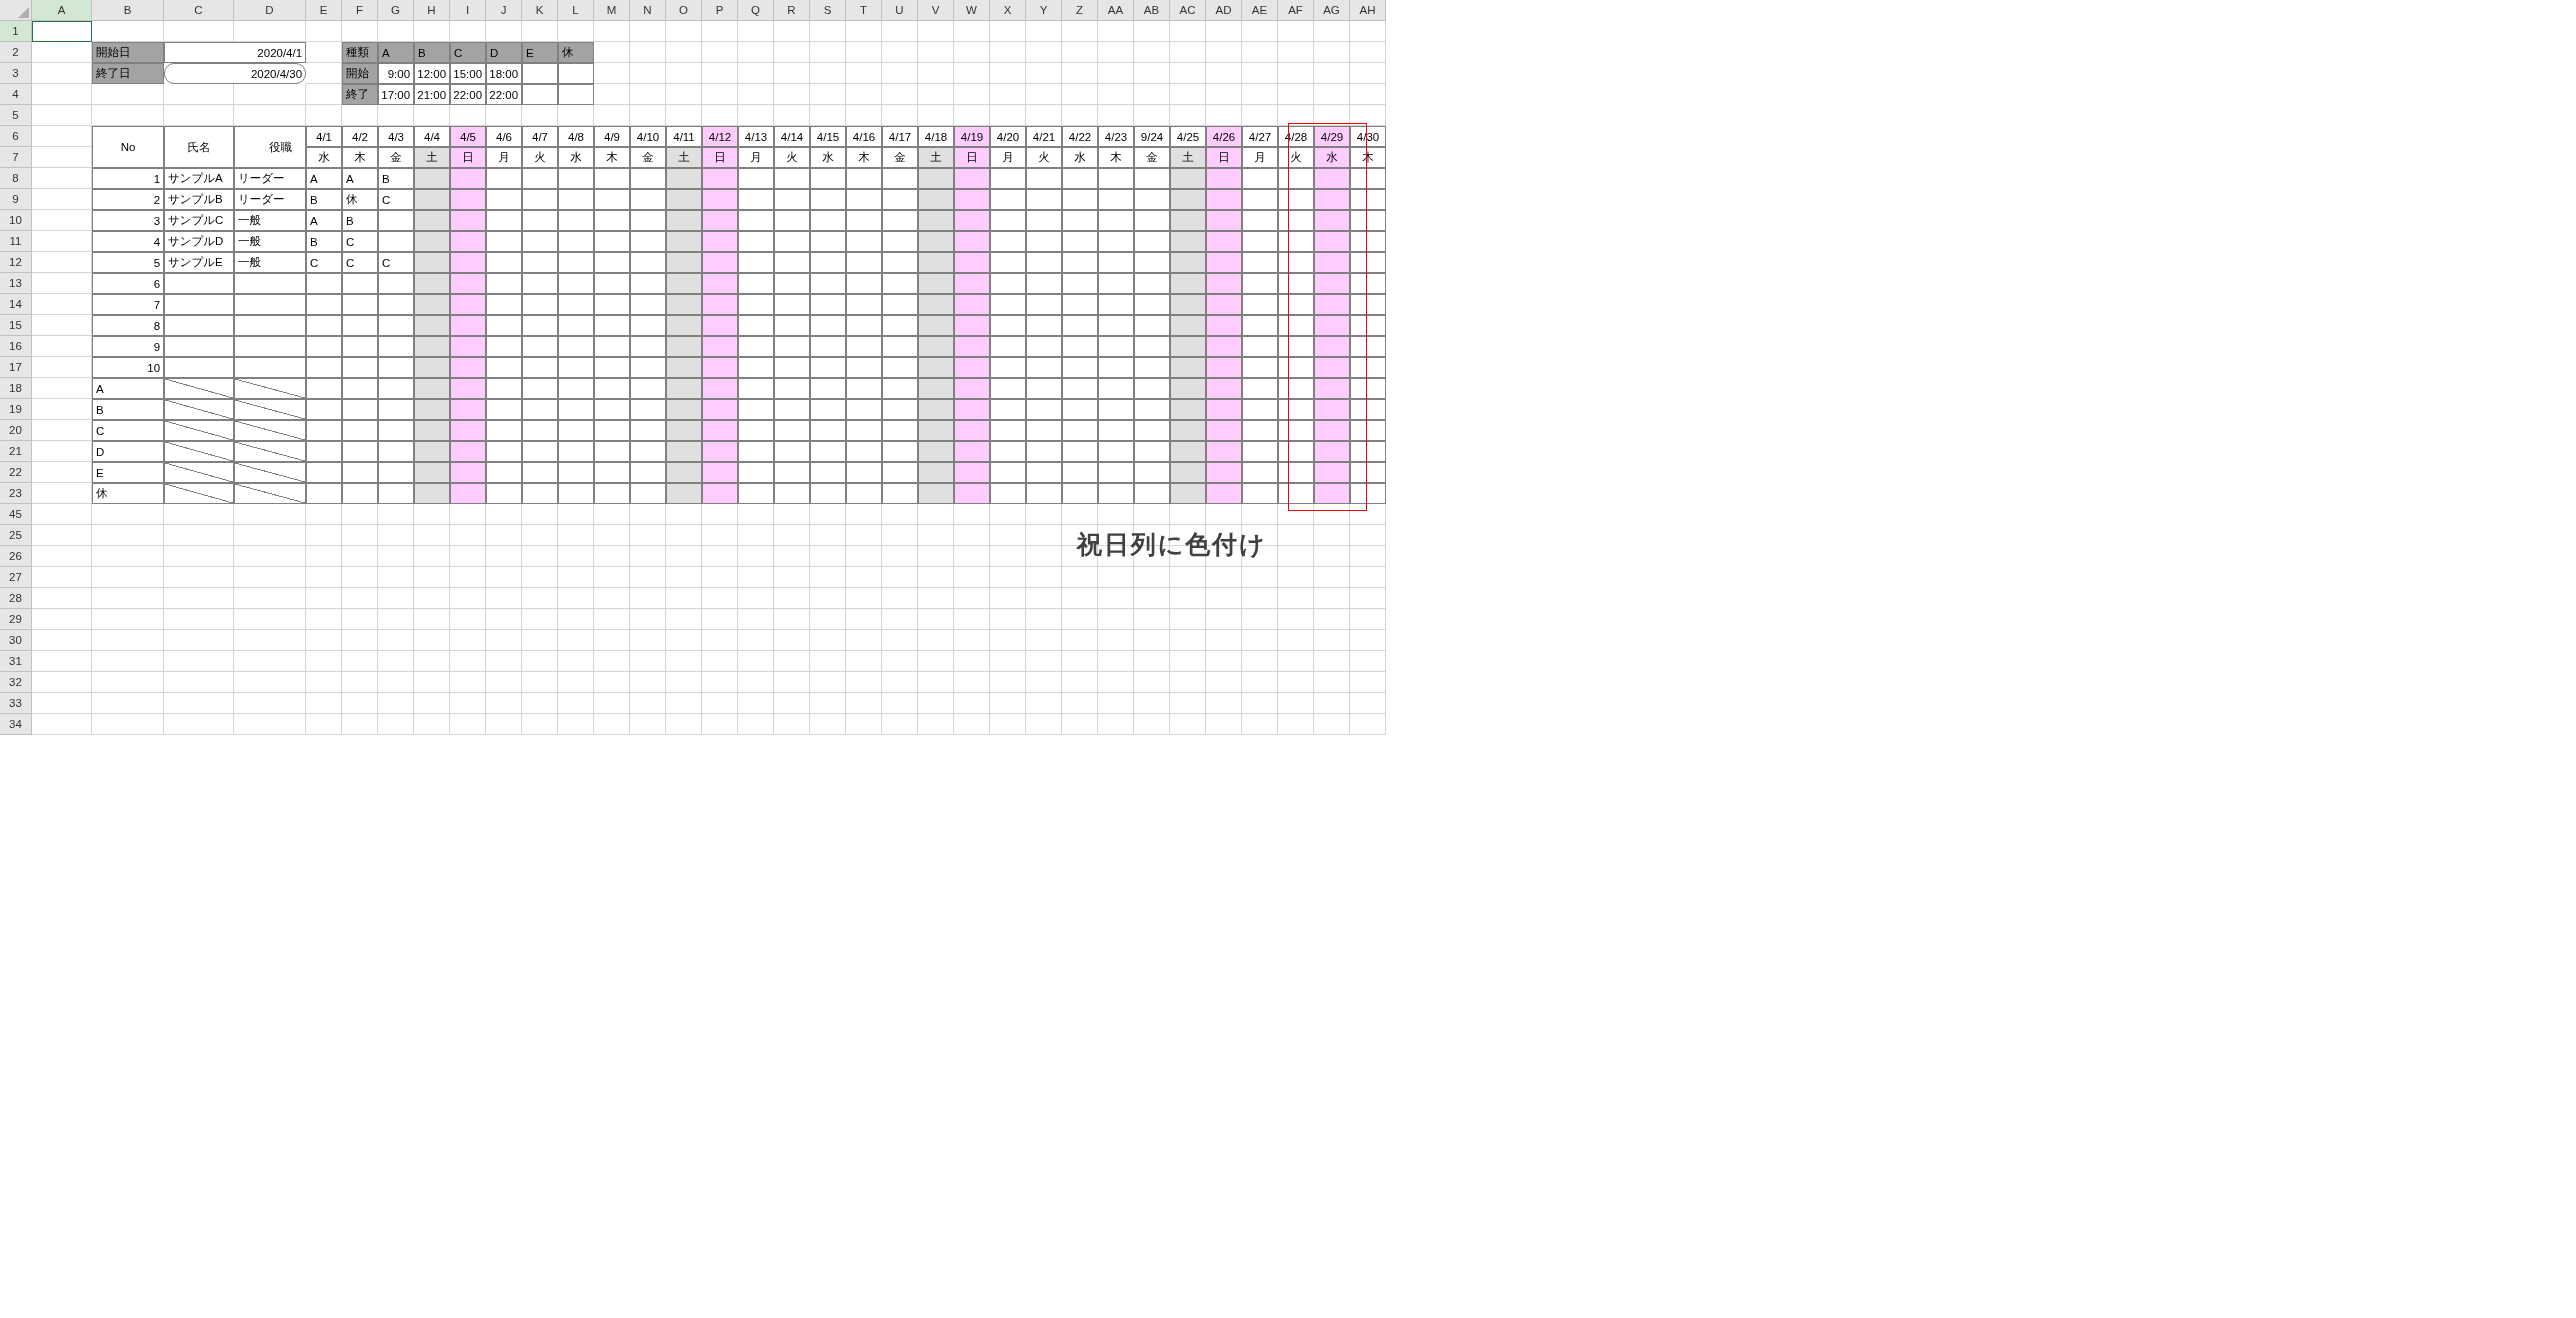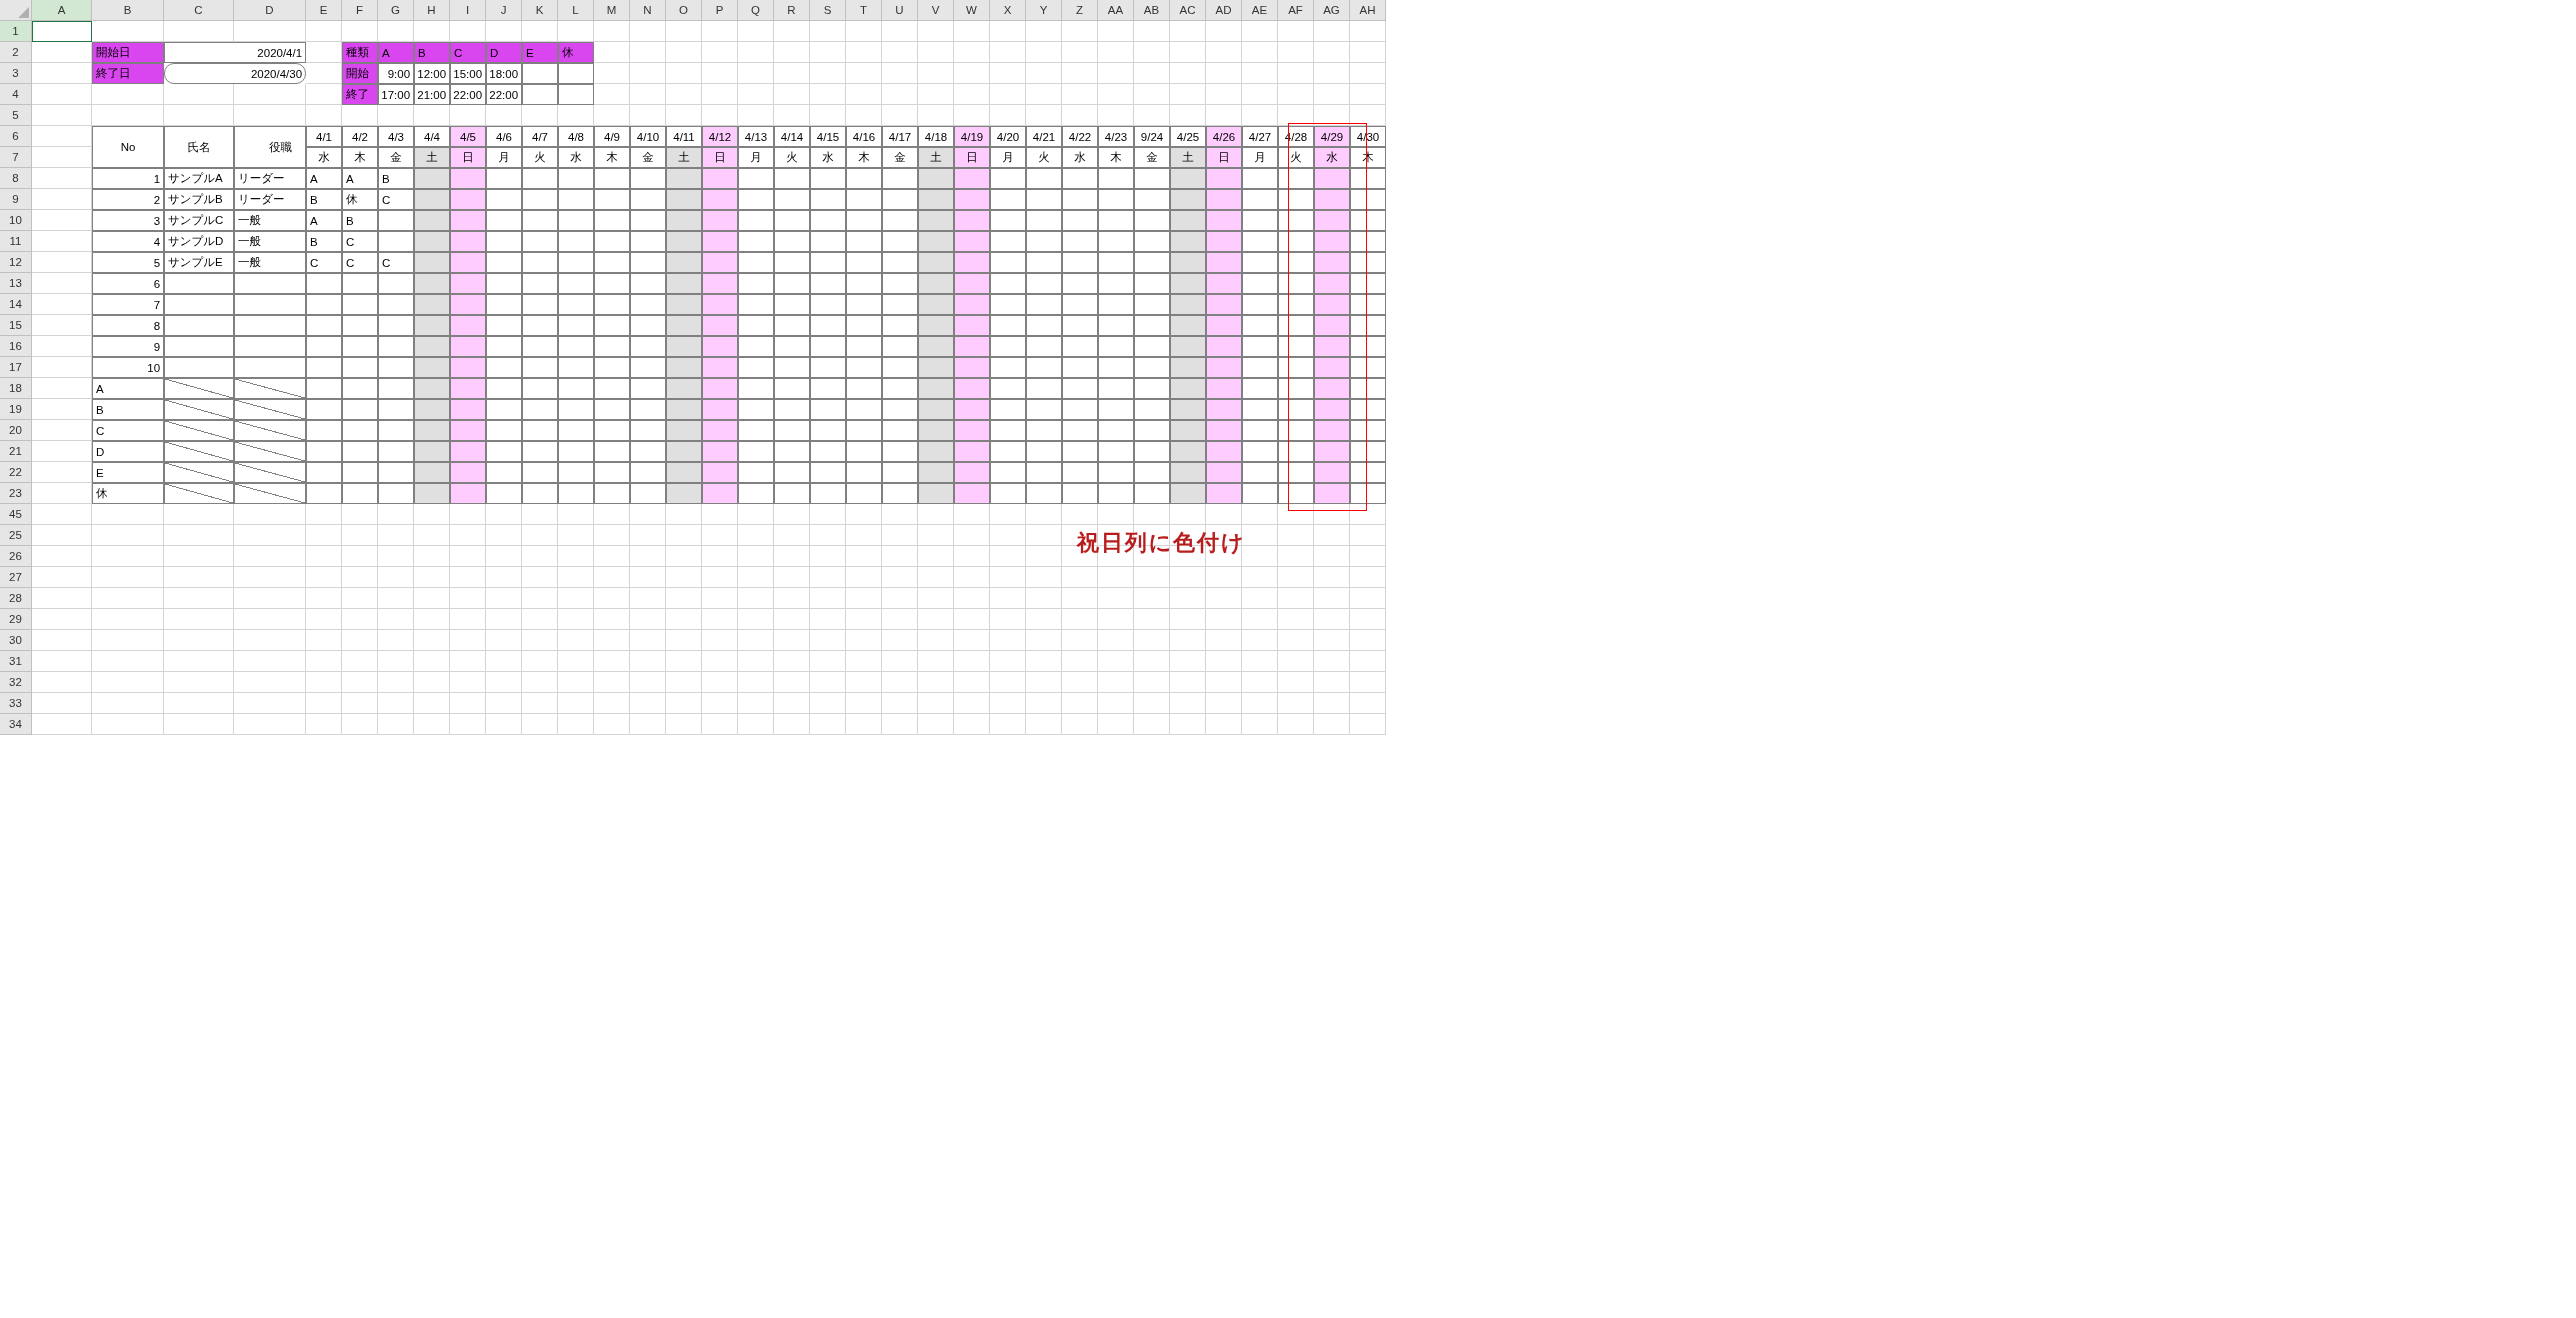--- a/index.html
+++ b/index.html
@@ -52,39 +52,39 @@
   display: flex;
   align-items: center;
   padding: 0 2.9px;
   overflow: hidden;
   white-space: nowrap;
   font-size: 11.5px;
 }
 .cell.center { justify-content: center; }
 .cell.right { justify-content: flex-end; }
 .cell.bthin { border: 1px solid #808080; }
-.cell.hdrbg { background: #d946ef; }
+.cell.hdrbg { background: #a3a3a3; }
 .cell.graybg { background: #e0e0e0; }
 .cell.pinkbg { background: #ffccff; }
 .cell.diag {
   background: linear-gradient(to top right, transparent calc(50% - 0.5px), #808080 calc(50% - 0.5px), #808080 calc(50% + 0.5px), transparent calc(50% + 0.5px));
 }
 .sel {
   outline: 1.9px solid #217346;
   outline-offset: -1px;
 }
 .annotbox {
   position: absolute;
   border: 1.9px solid #ff0000;
   pointer-events: none;
 }
 .annottext {
   position: absolute;
-  color: #b91c1c;
-  font-size: 22px;
+  color: #404040;
+  font-size: 25px;
   font-weight: bold;
   letter-spacing: 1.9px;
 }
 </style>
 </head>
 <body>
 
 <div id="root">
     <div class="grid">
       <div class="corner"></div>

